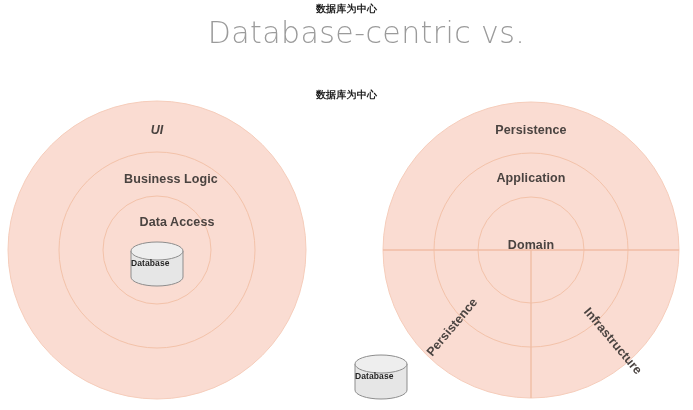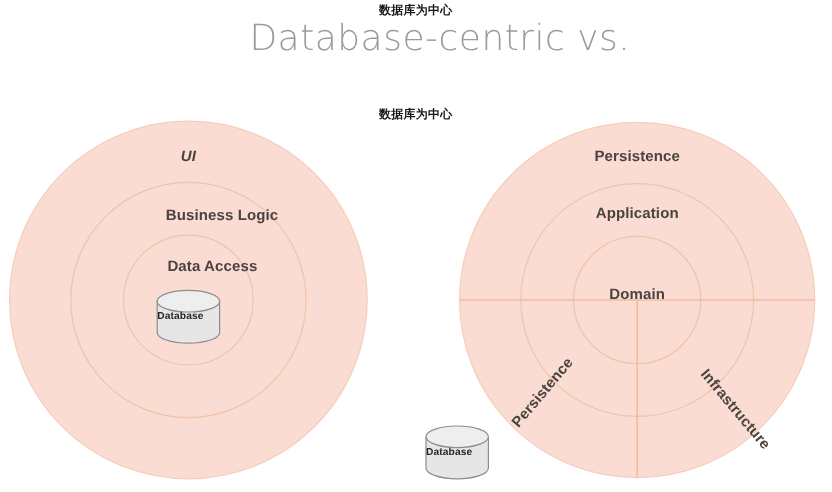--- a/index.html
+++ b/index.html
@@ -116,21 +116,21 @@
 
 <div class="cn-note" id="cn-note-db">数据库为中心</div>
 
 <div id="title-block">
   <span class="tl">Database-centric vs.</span>
 </div>
 
 <div class="cn-note" id="cn-note-domain">数据库为中心</div>
 
 <div class="ring-label" style="left:157px; top:130px;font-style:italic;">UI</div>
-<div class="ring-label" style="left:171px; top:179px;padding-left:28px;">Business Logic</div>
+<div class="ring-label" style="left:157px; top:179px;padding-left:28px;">Business Logic</div>
 <div class="ring-label" style="left:157px; top:222px;padding-left:40px;">Data Access</div>
 
 <div class="db-cyl" style="left:131px; top:258px; width:52px;">
   <div class="lbl">Database</div>
 </div>
 
 <div class="ring-label" style="left:531px; top:130px;">Persistence</div>
 <div class="ring-label" style="left:531px; top:178px;text-align:right;">Application</div>
 <div class="ring-label" style="left:531px; top:245px;">Domain</div>
 

